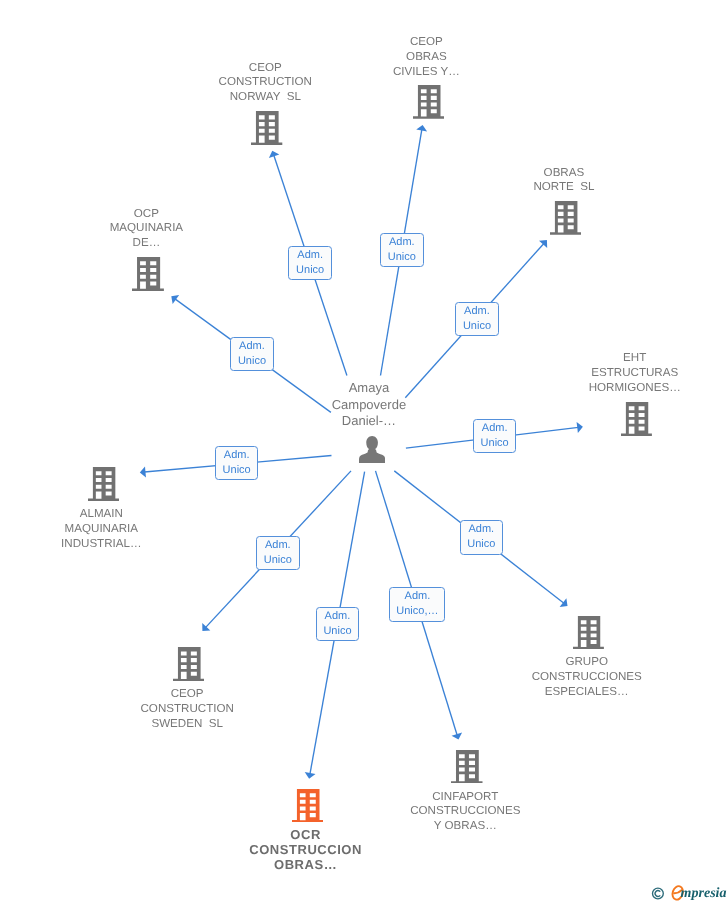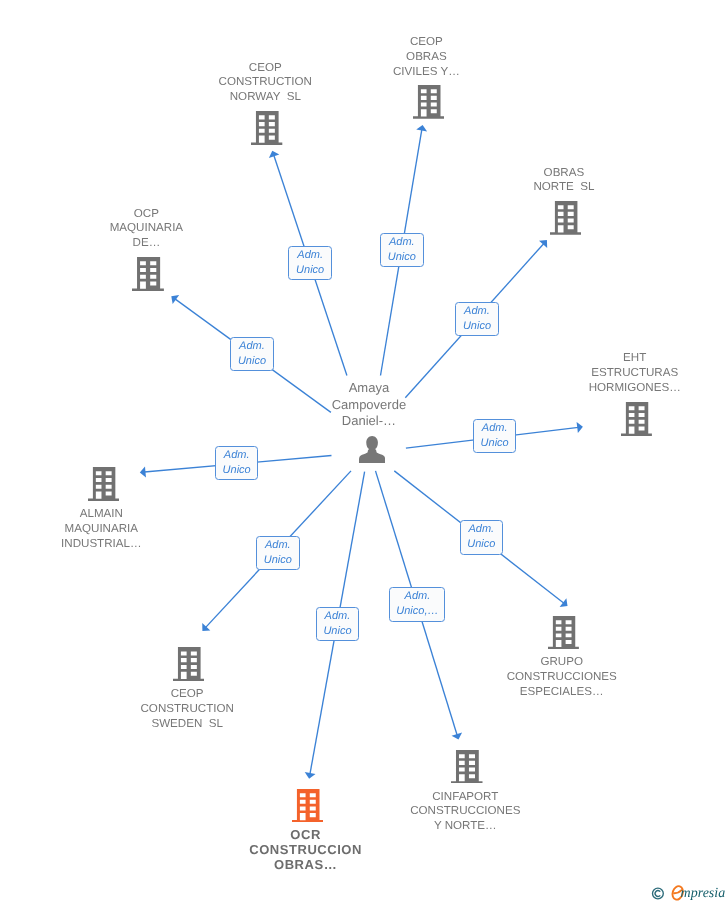--- a/index.html
+++ b/index.html
@@ -15,23 +15,23 @@
               font-size:11.6px;line-height:14.85px;white-space:pre;
               transform:translateZ(0);}
   .node-label.hl{color:#6d6d6d;font-weight:bold;font-size:13px;letter-spacing:0.55px;}
   .center-label{position:absolute;text-align:center;color:#777777;
                 font-size:13px;line-height:16.3px;white-space:pre;
                 transform:translateZ(0);}
   .edge-label{position:absolute;box-sizing:border-box;border:1.6px solid #5490db;
               border-radius:3.5px;background:#fafbfc;color:#3b82d6;
               font-size:11px;line-height:15.1px;text-align:center;
               white-space:pre;display:flex;flex-direction:column;
-              align-items:center;justify-content:center;font-style:italic;}
+              align-items:center;justify-content:center;}
   .edge-label>span{transform:translateZ(0);white-space:pre;}
-  #logo{position:absolute;}
+  #logo{position:absolute;font-weight:bold;}
 </style>
 </head>
 <body>
 
 <div id="graph">
   <svg id="edges" viewBox="0 0 728 905" width="728" height="905">
       <g>
         <line x1="330.90" y1="412.40" x2="174.94" y2="298.85" stroke="#3b82d6" stroke-width="1.35"></line>
         <path fill="#3b82d6" d="M171.30,296.20 L179.15,295.11 L172.67,304.00 Z"></path>
       </g>
@@ -135,23 +135,23 @@
         <div class="node-label hl" style="color: rgb(109, 109, 109); width: 240px; left: -106.1px; top: 39.6px;">OCR
 CONSTRUCCION
 OBRAS…</div>
       </div>
       <div class="node" style="left: 451.3px; top: 749.9px; width: 31.5px; height: 33.6px;">
         <span class="node-icon"><svg viewBox="0 0 100 100" width="31.5" height="33.6" preserveAspectRatio="none">
             <path d="M15.8,0 H88.2 V92.7 H100 V100 H0 V92.7 H15.8 Z M25.3,12.8 H43.5 V24.6 H25.3 Z M25.3,32.2 H43.5 V44.4 H25.3 Z M25.3,52.2 H43.5 V63.9 H25.3 Z M25.3,72 H43.5 V93.2 H25.3 Z M57,12.8 H76.2 V24.6 H57 Z M57,32.2 H76.2 V44.4 H57 Z M57,52.2 H76.2 V63.9 H57 Z M57,72 H76.2 V84.1 H57 Z" fill="#717171" fill-rule="evenodd"></path>
           </svg></span>
         <div class="node-label" style="width: 240px; left: -106px; top: 39.7px;">CINFAPORT
 CONSTRUCCIONES
-Y NORTE…</div>
+Y OBRAS…</div>
       </div>
-      <div class="node" style="left: 548px; top: 615.9px; width: 30.9px; height: 21px;">
+      <div class="node" style="left: 573px; top: 615.9px; width: 30.9px; height: 21px;">
         <span class="node-icon"><svg viewBox="0 0 100 100" width="30.9" height="33.3" preserveAspectRatio="none">
             <path d="M15.8,0 H88.2 V92.7 H100 V100 H0 V92.7 H15.8 Z M25.3,12.8 H43.5 V24.6 H25.3 Z M25.3,32.2 H43.5 V44.4 H25.3 Z M25.3,52.2 H43.5 V63.9 H25.3 Z M25.3,72 H43.5 V93.2 H25.3 Z M57,12.8 H76.2 V24.6 H57 Z M57,32.2 H76.2 V44.4 H57 Z M57,52.2 H76.2 V63.9 H57 Z M57,72 H76.2 V84.1 H57 Z" fill="#717171" fill-rule="evenodd"></path>
           </svg></span>
         <div class="node-label" style="width: 240px; left: -106.3px; top: 39.4px;">GRUPO
 CONSTRUCCIONES
 ESPECIALES…</div>
       </div>
       <div class="node" style="left: 358.5px; top: 435.9px; width: 26.2px; height: 27px;">
         <span class="node-icon"><svg viewBox="0 0 100 100" width="26.2" height="27" preserveAspectRatio="none">
             <path fill="#777777" d="M50,0 C62.4,0 72.3,10.6 72.3,23.9 C72.3,35.5 67.6,45.1 61.5,48.6 C66.2,53.4 66.6,55.6 66.6,58.2 C66.6,60.8 69.9,62.8 74.6,64.4 C85.2,67.8 93.1,70.3 96.5,75.0 C99.2,78.8 100,83.9 100,89.6 L100,100 L0,100 L0,89.6 C0,83.9 0.8,78.8 3.5,75.0 C6.9,70.3 14.8,67.8 25.4,64.4 C30.1,62.8 33.4,60.8 33.4,58.2 C33.4,55.6 33.8,53.4 38.5,48.6 C32.4,45.1 27.7,35.5 27.7,23.9 C27.7,10.6 37.6,0 50,0 Z"></path>

